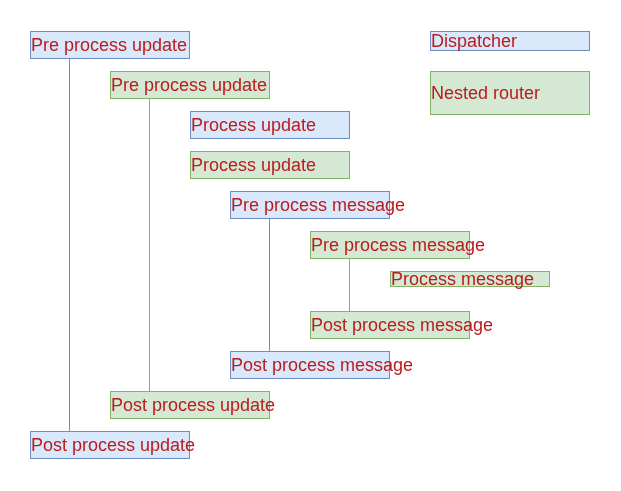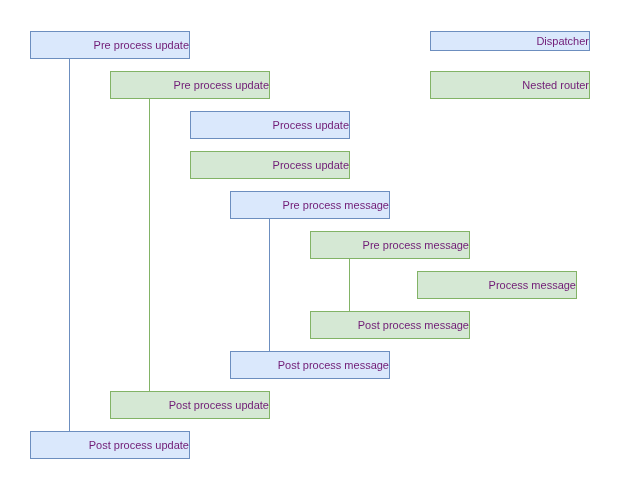--- a/index.html
+++ b/index.html
@@ -20,24 +20,24 @@
     left: 0;
     top: 0;
     width: 621px;
     height: 491px;
   }
   .node {
     position: absolute;
     box-sizing: border-box;
     display: flex;
     align-items: center;
-    justify-content: flex-end;
-    font-size: 11px;
+    justify-content: flex-start;
+    font-size: 18px;
     line-height: 14px;
-    color: #701a75;
+    color: #b91c1c;
     text-align: center;
     white-space: nowrap;
     border-width: 1px;
     border-style: solid;
     z-index: 2;
   }
   .node.blue {
     background: #dae8fc;
     border-color: #6c8ebf;
   }
@@ -73,34 +73,34 @@
     </div>
     <div class="node green" style="left: 190px; top: 151px; width: 160px; height: 28px;">
       <span>Process update</span>
     </div>
     <div class="node blue" style="left: 230px; top: 191px; width: 160px; height: 28px;">
       <span>Pre process message</span>
     </div>
     <div class="node green" style="left: 310px; top: 231px; width: 160px; height: 28px;">
       <span>Pre process message</span>
     </div>
-    <div class="node green" style="left: 390px; top: 271px; width: 160px; height: 28px; margin-left: 27px;">
+    <div class="node green" style="left: 390px; top: 271px; width: 160px; height: 16px;">
       <span>Process message</span>
     </div>
     <div class="node green" style="left: 310px; top: 311px; width: 160px; height: 28px;">
       <span>Post process message</span>
     </div>
     <div class="node blue" style="left: 230px; top: 351px; width: 160px; height: 28px;">
       <span>Post process message</span>
     </div>
     <div class="node green" style="left: 110px; top: 391px; width: 160px; height: 28px;">
       <span>Post process update</span>
     </div>
     <div class="node blue" style="left: 30px; top: 431px; width: 160px; height: 28px;">
       <span>Post process update</span>
     </div>
     <div class="node blue" style="left: 430px; top: 31px; width: 160px; height: 20px;">
       <span>Dispatcher</span>
     </div>
-    <div class="node green" style="left: 430px; top: 71px; width: 160px; height: 28px;">
+    <div class="node green" style="left: 430px; top: 71px; width: 160px; height: 44px;">
       <span>Nested router</span>
     </div>
   </div>
 
 </body></html>

